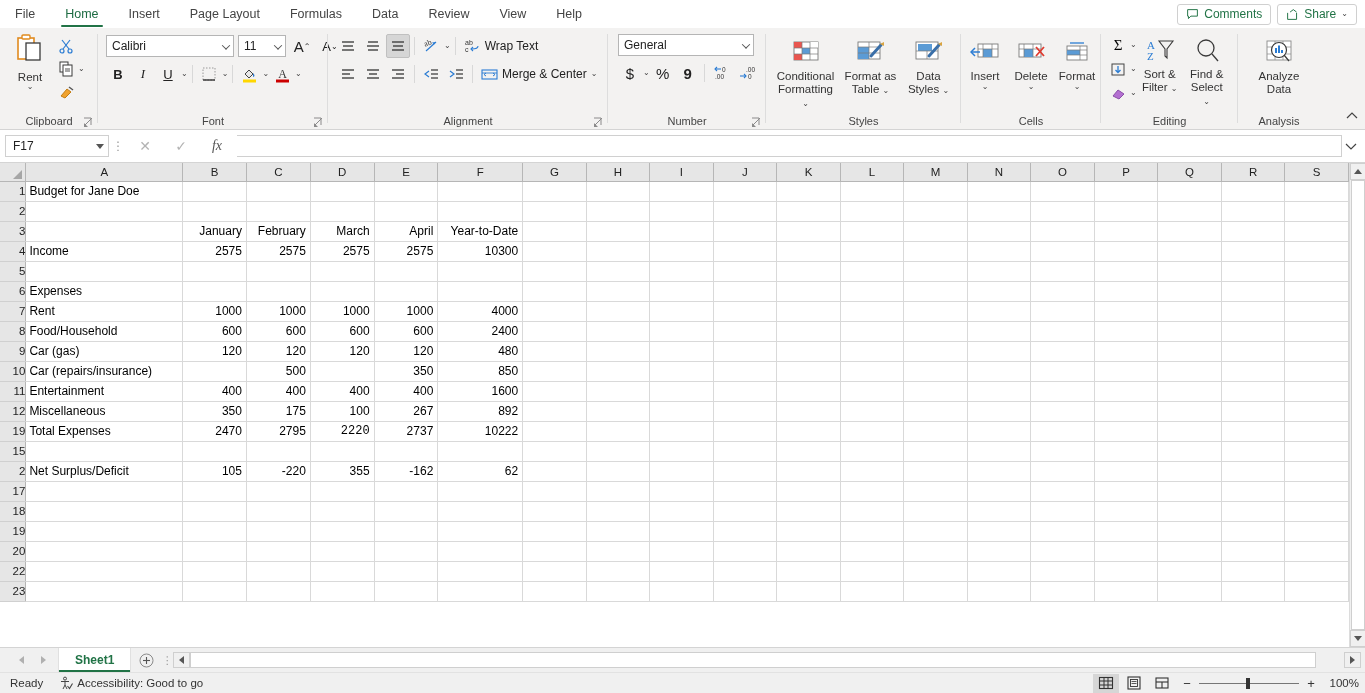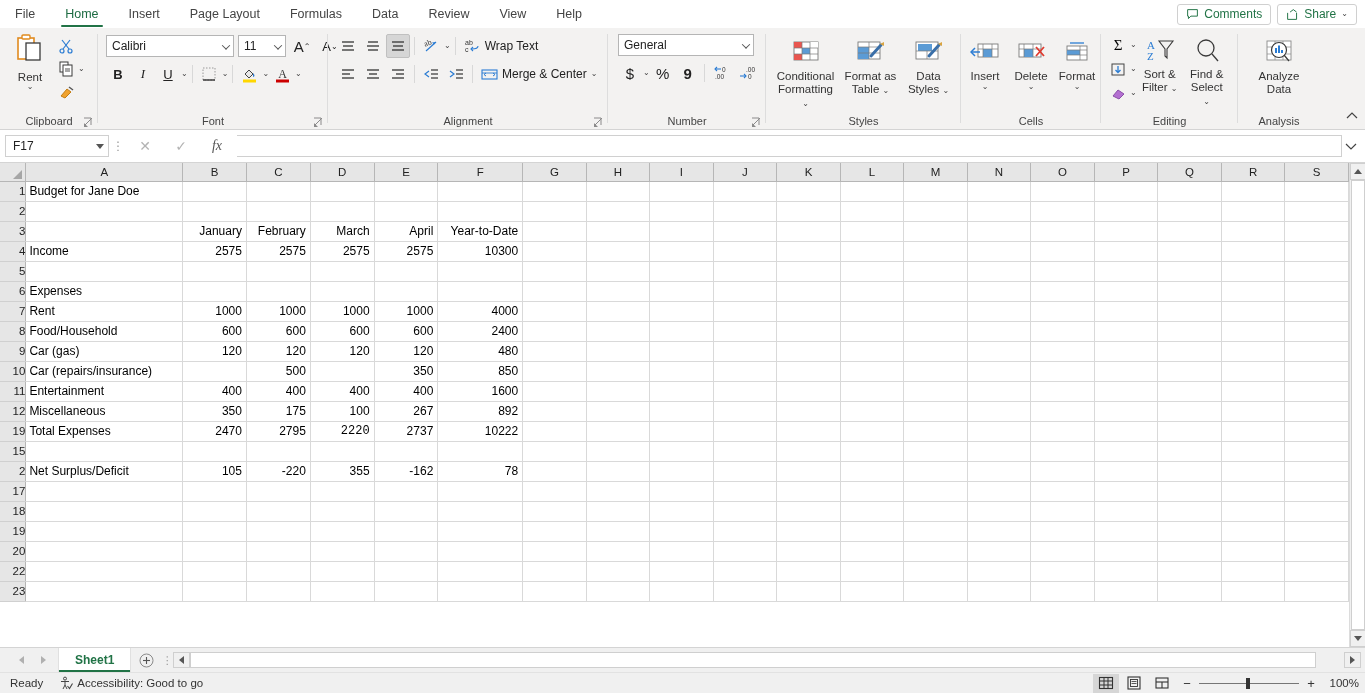--- a/index.html
+++ b/index.html
@@ -1078,21 +1078,21 @@
                 <td class="cell txt" style="width: 64px;"></td>
                 <td class="cell txt" style="width: 64px;"></td>
               </tr>
               <tr>
                 <td class="rowhead">2</td>
                 <td class="cell txt" style="width: 157px;">Net Surplus/Deficit</td>
                 <td class="cell num" style="width: 64px;">105</td>
                 <td class="cell num" style="width: 64px;">-220</td>
                 <td class="cell num" style="width: 64px;">355</td>
                 <td class="cell num" style="width: 64px;">-162</td>
-                <td class="cell num" style="width: 85px;">78</td>
+                <td class="cell num" style="width: 85px;">62</td>
                 <td class="cell txt" style="width: 64px;"></td>
                 <td class="cell txt" style="width: 64px;"></td>
                 <td class="cell txt" style="width: 64px;"></td>
                 <td class="cell txt" style="width: 64px;"></td>
                 <td class="cell txt" style="width: 64px;"></td>
                 <td class="cell txt" style="width: 64px;"></td>
                 <td class="cell txt" style="width: 64px;"></td>
                 <td class="cell txt" style="width: 64px;"></td>
                 <td class="cell txt" style="width: 64px;"></td>
                 <td class="cell txt" style="width: 64px;"></td>

